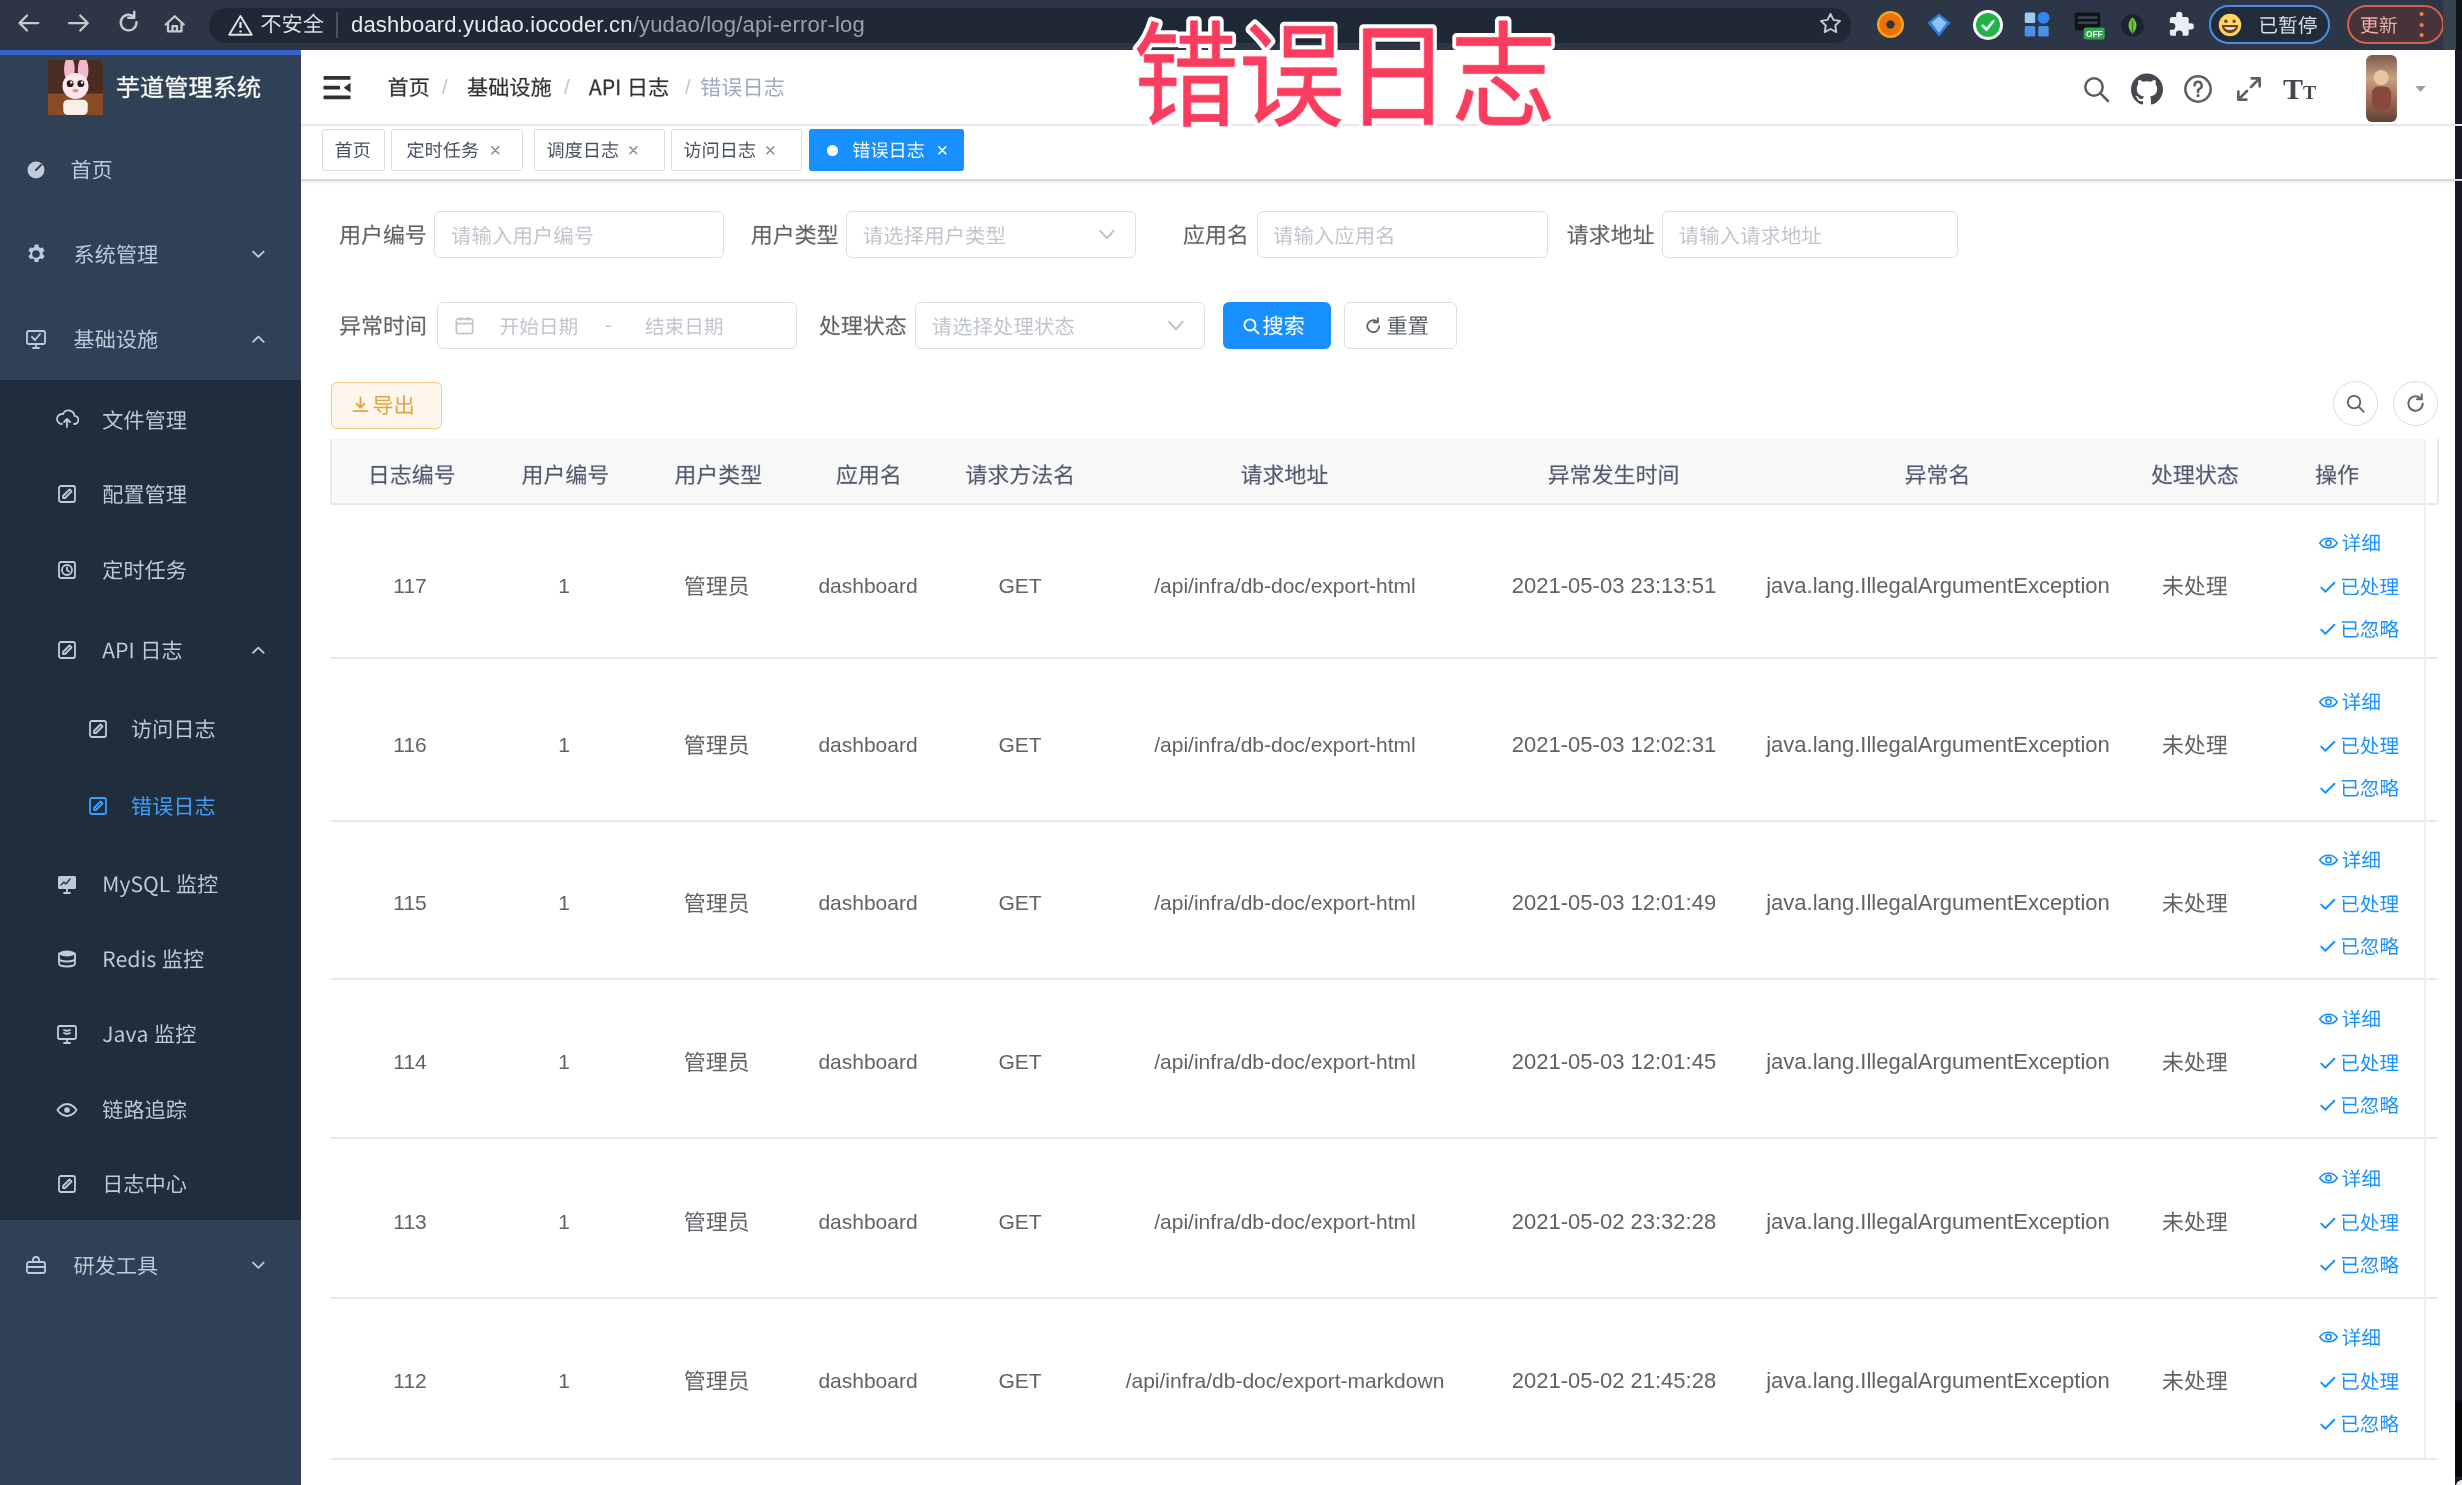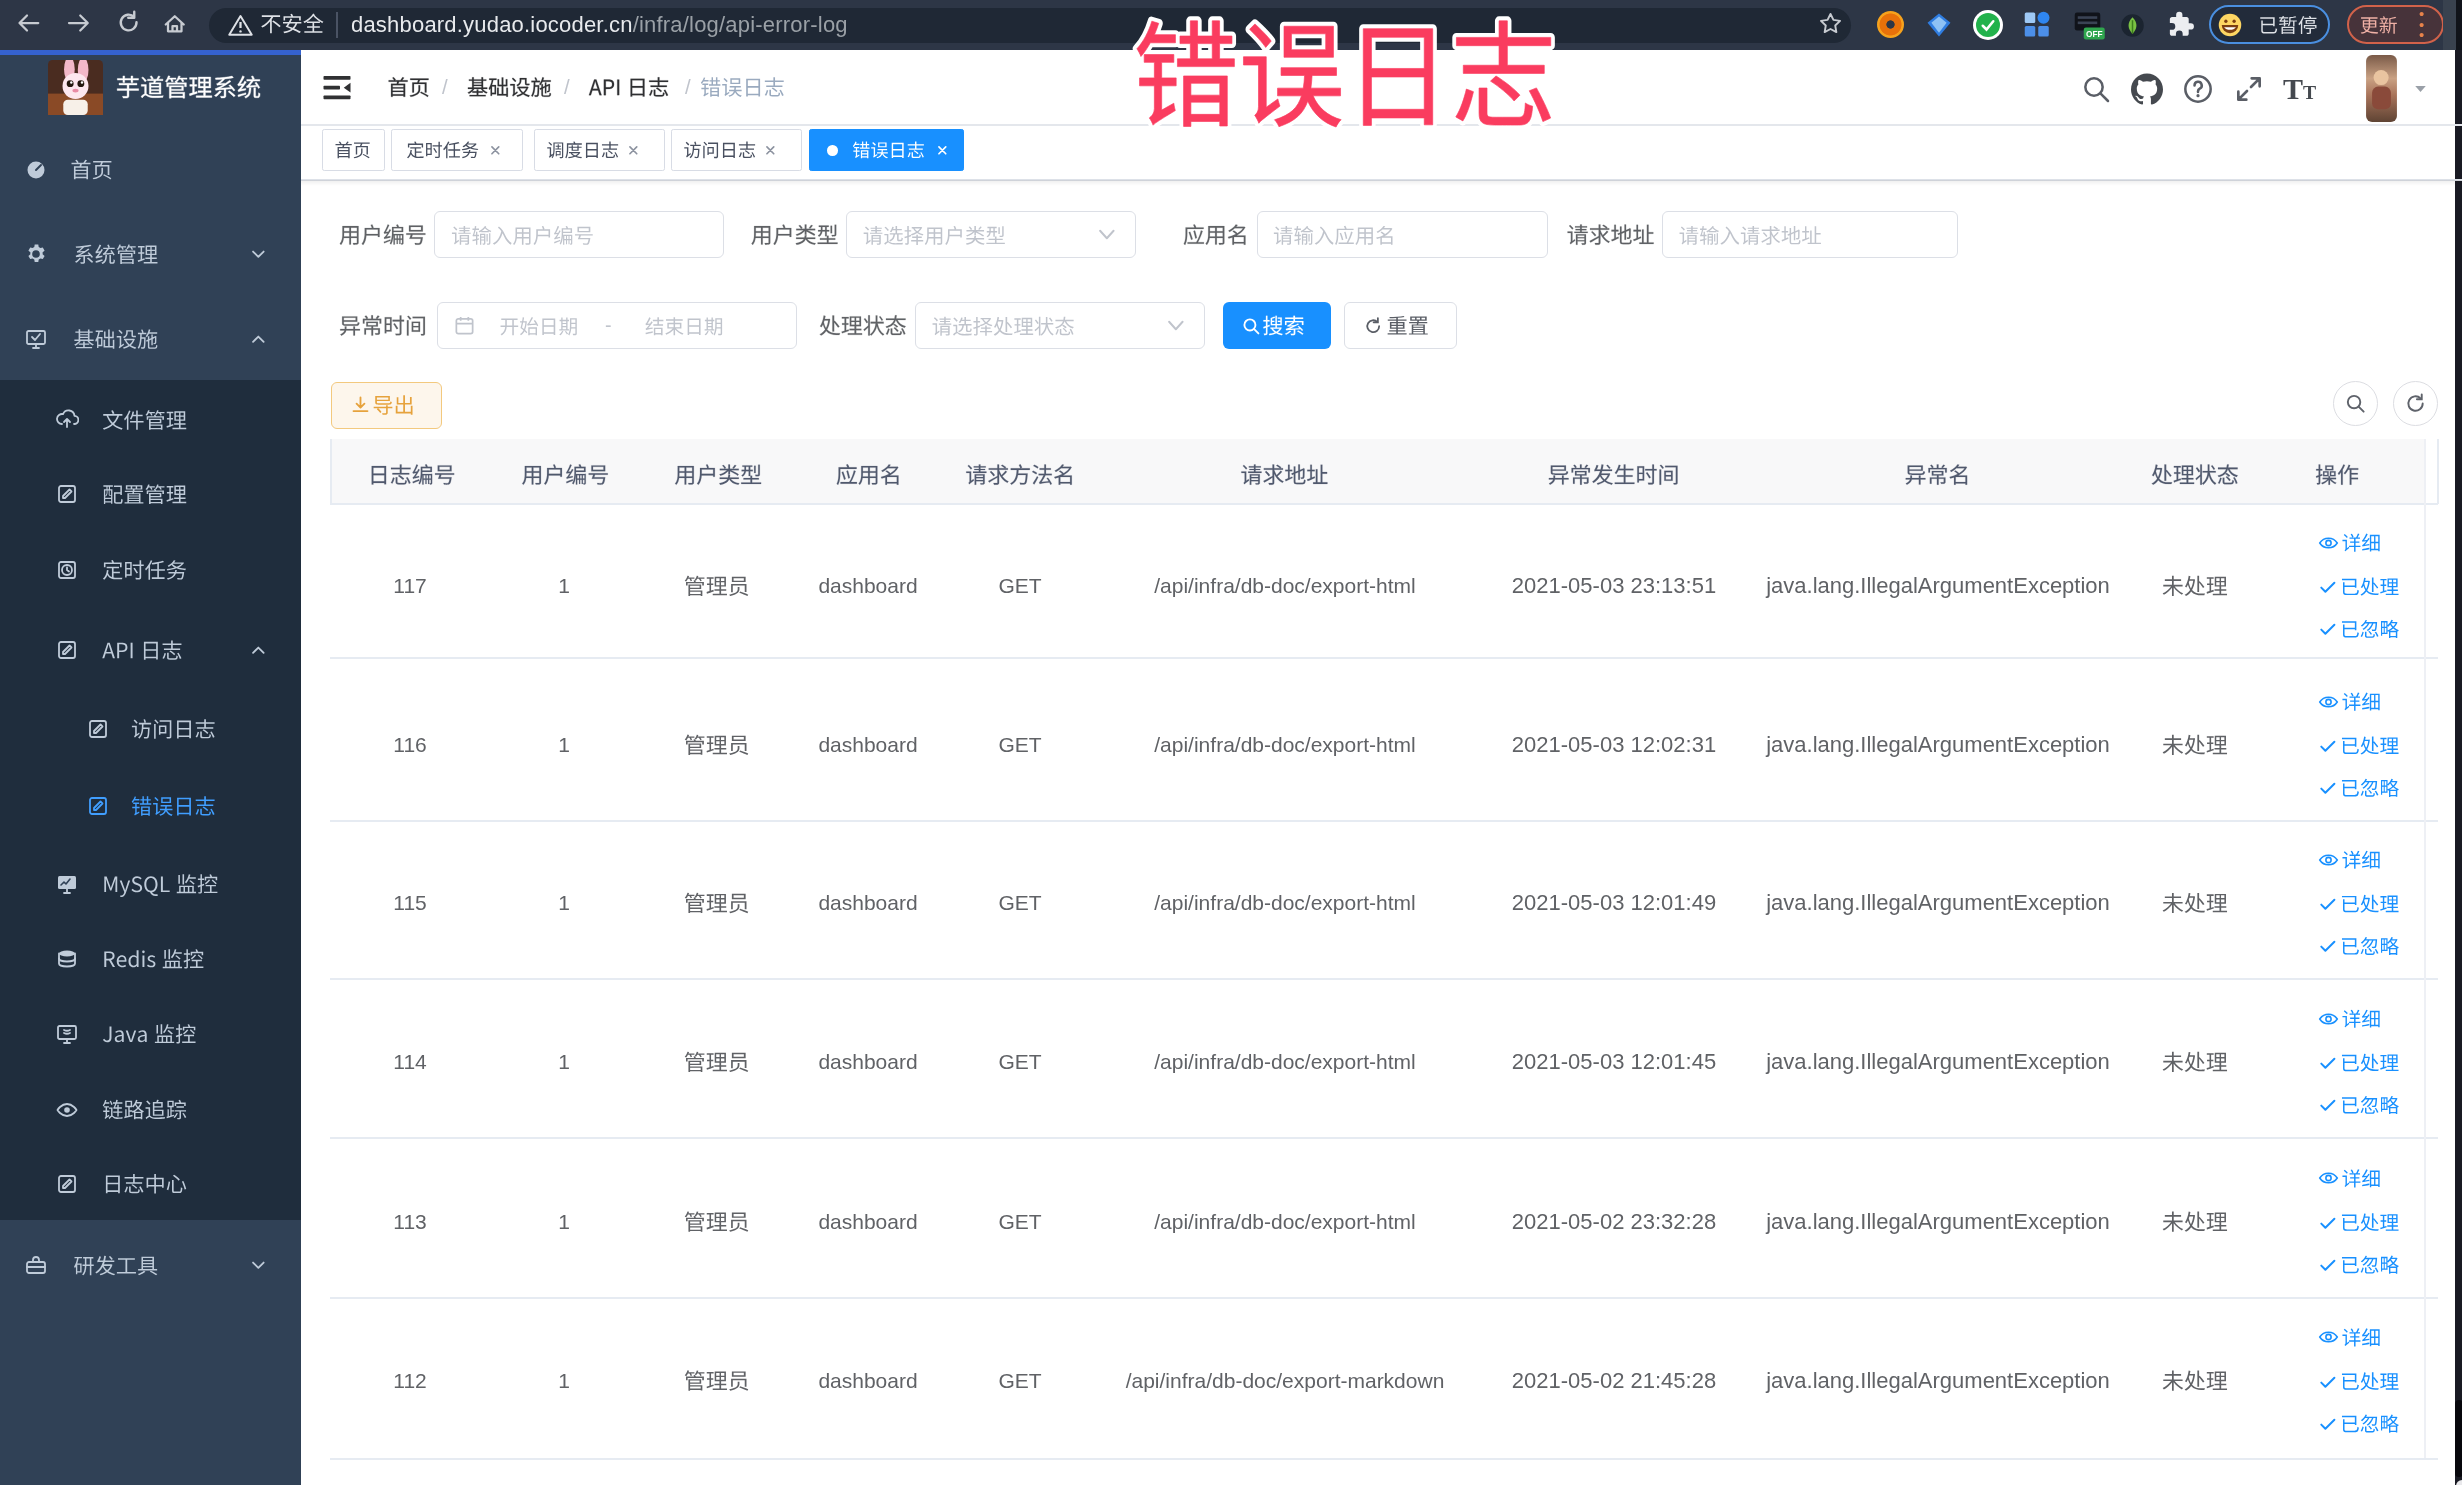--- a/index.html
+++ b/index.html
@@ -15,21 +15,21 @@
 <path d="M158 12 a10.5 10.5 0 1 0 3 7 M158 5 v8 h-8" stroke-width="3.2"></path>
 <path d="M200 22 L212 11 L224 22 M203 20 v11 h18 v-11 M209 31 v-7 h6 v7"></path>
 </svg>
 <div class="abs" style="left:209px;top:7.6px;width:1642px;height:35px;border-radius:17.4px;background:#1f2835"></div>
 <svg class="abs" style="left:227px;top:12px" width="27" height="26" viewBox="0 0 36 34" fill="none" stroke="#dee1e6" stroke-width="2.6" stroke-linejoin="round">
 <path d="M18 5 L33 30 H3 Z"></path>
     <path d="M18 13 v8" stroke-width="3"></path>
     <circle cx="18" cy="25.5" r="1.6" fill="#dee1e6" stroke="none"></circle>
 </svg>
 <div class="abs" style="left:336px;top:12px;width:1.5px;height:26px;background:#4a5364"></div>
-<div class="lat" style="left:351px;top:25px;transform:translateY(-50%);font-size:22px;color:#e8eaed;letter-spacing:0.2px">dashboard.yudao.iocoder.cn<span style="color:#9aa0a6">/infra/log/api-error-log</span></div>
+<div class="lat" style="left:351px;top:25px;transform:translateY(-50%);font-size:22px;color:#e8eaed;letter-spacing:0.2px">dashboard.yudao.iocoder.cn<span style="color:#9aa0a6">/yudao/log/api-error-log</span></div>
 <svg class="abs" style="left:1817px;top:9.8px" width="27" height="27" viewBox="0 0 24 24" fill="none" stroke="#c7cbd1" stroke-width="1.7" stroke-linejoin="round">
 <path d="M12 3.5l2.6 5.3 5.9.9-4.3 4.1 1 5.8-5.2-2.7-5.2 2.7 1-5.8-4.3-4.1 5.9-.9z"></path>
 </svg>
 <div class="abs" style="left:1877px;top:11.4px;width:27px;height:27px;border-radius:50%;background:radial-gradient(circle at 50% 50%, #2d3646 0 3.8px, #e8710a 4.5px 10.6px, #f6a21c 11.4px)"></div>
 <svg class="abs" style="left:1926px;top:12px" width="26" height="26" viewBox="0 0 34 34">
     <path d="M17 2 L32 14 L17 32 L2 14 Z" fill="#2f7de1"></path>
     <path d="M17 6 L27 14 L17 27 L7 14 Z" fill="#8ec2f5"></path>
   </svg>
 <div class="abs" style="left:1973px;top:9.8px;width:30px;height:30px;border-radius:50%;background:#fff"></div>
 <div class="abs" style="left:1976px;top:13px;width:24px;height:24px;border-radius:50%;background:#22b24c"></div>

